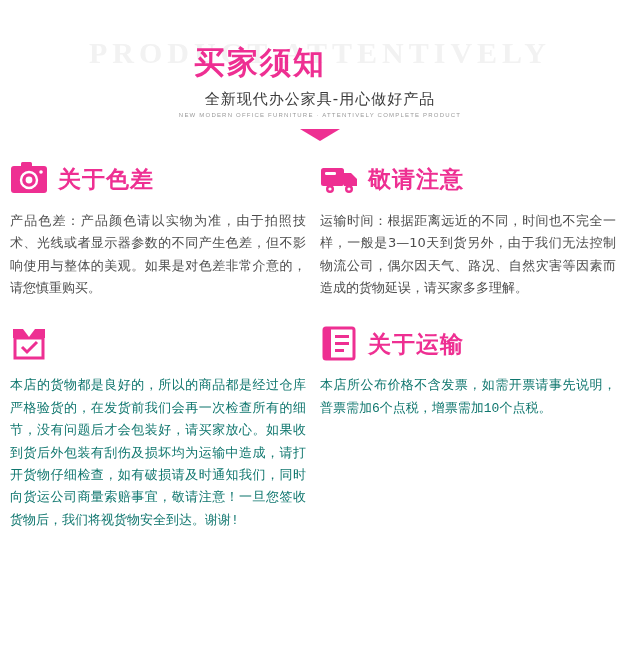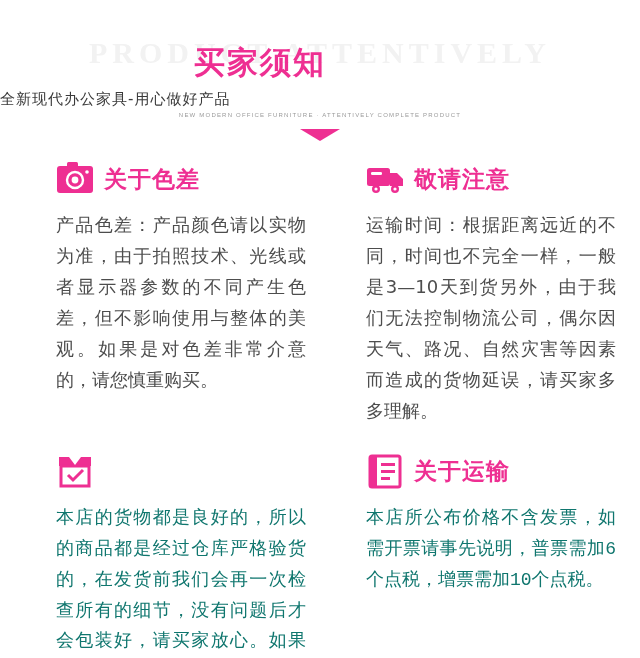--- a/index.html
+++ b/index.html
@@ -50,21 +50,21 @@
     font-weight: bold;
     color: #ee2f92;
     letter-spacing: 2px;
     font-family: "DejaVu Sans", sans-serif;
   }
   .sub-title {
     position: absolute;
     top: 90px;
     left: 0;
     width: 640px;
-    text-align: left;
+    text-align: center;
     font-size: 15px;
     color: #3a3a3a;
     letter-spacing: 1px;
     font-family: "DejaVu Sans", sans-serif;
   }
   .sub-title-en {
     position: absolute;
     top: 112px;
     left: 0;
     width: 640px;
@@ -88,21 +88,20 @@
     position: relative;
     padding: 16px 10px 0 10px;
   }
   .row {
     display: flex;
     width: 620px;
   }
   .col {
     width: 310px;
     padding-right: 14px;
-    margin-left: 46px;
   }
   .block-head {
     display: flex;
     align-items: center;
     height: 46px;
     margin-bottom: 8px;
   }
   .icon-box {
     width: 38px;
     height: 38px;
@@ -113,21 +112,21 @@
     justify-content: center;
   }
   .block-title {
     font-size: 23px;
     font-weight: bold;
     color: #ee2f92;
     font-family: "DejaVu Sans", sans-serif;
     letter-spacing: 1px;
   }
   .block-body {
-    font-size: 18px;
+    font-size: 13px;
     line-height: 1.72;
     color: #2b2b2b;
     font-family: "DejaVu Sans", sans-serif;
     text-align: justify;
   }
   .row-1 .block-body { color: #4d4d4d; }
   .row-2 { margin-top: 22px; }
   .row-2 .block-body { color: #0f766e; font-family: Liberation Mono, monospace; }
 </style>
 </head>

